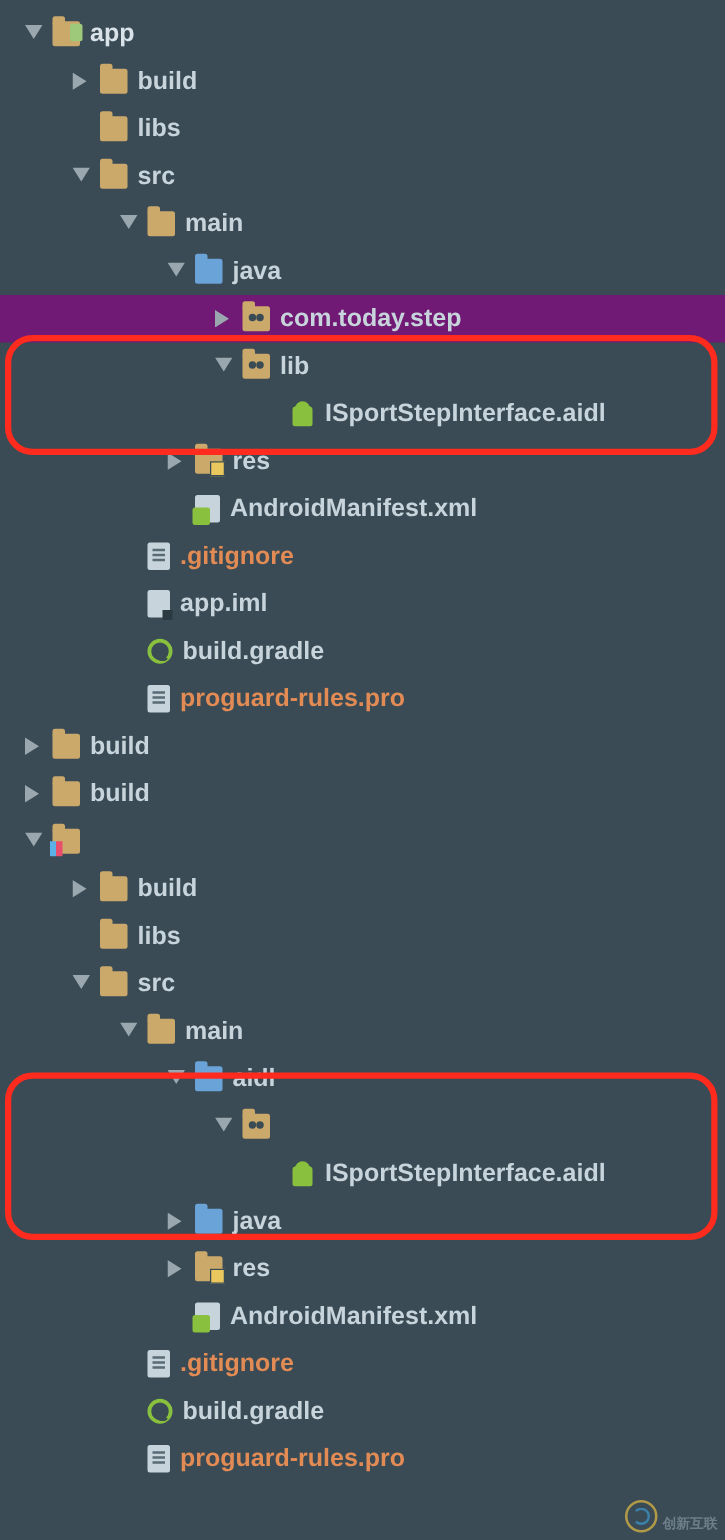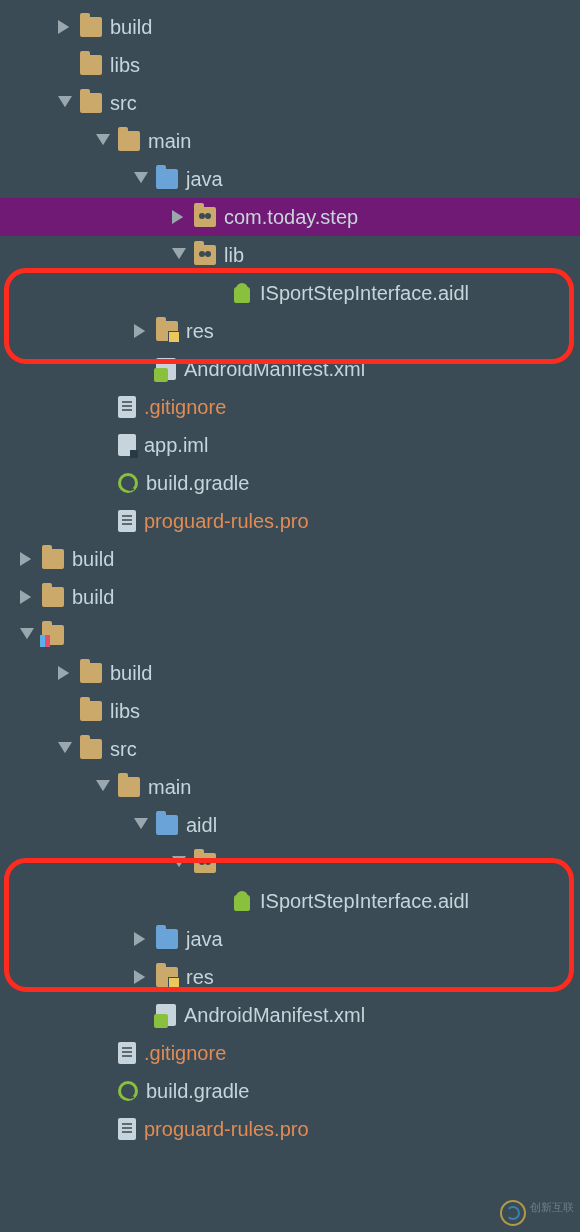--- a/index.html
+++ b/index.html
@@ -3,21 +3,21 @@
 <meta charset="utf-8">
 <style>
   html,body{margin:0;padding:0;background:#3a4b55;font-family:"Helvetica Neue",Arial,sans-serif;font-size:20px;color:#c8d4dc;width:580px;height:1232px;overflow:hidden;}
   .tree{padding-top:8px;}
   .row{display:flex;align-items:center;height:38px;white-space:nowrap;position:relative;}
   .row.selected{background:#701a75;}
   .arrow{width:18px;height:18px;margin-right:6px;display:inline-flex;align-items:center;justify-content:center;}
   .arrow svg{width:14px;height:14px;}
   .arrow path{fill:#9aa7af;}
   .spacer{display:inline-block;width:38px;flex:0 0 38px;}
-  .label{display:inline-block;}
+  .label{display:inline-block;font-weight:bold;}
   .bold{font-weight:700;color:#d9e2e8;}
   .orange{color:#e28b54;}
   .folder{width:22px;height:20px;margin-right:8px;position:relative;}
   .folder.tan{background:#cba96b;border-radius:2px;}
   .folder.tan:before{content:"";position:absolute;top:-4px;left:0;width:10px;height:6px;background:#cba96b;border-radius:2px 2px 0 0;}
   .folder.blue{background:#6aa3d8;border-radius:2px;}
   .folder.blue:before{content:"";position:absolute;top:-4px;left:0;width:10px;height:6px;background:#6aa3d8;border-radius:2px 2px 0 0;}
   .folder.pkg{background:#cba96b;border-radius:2px;}
   .folder.pkg:before{content:"";position:absolute;top:-4px;left:0;width:10px;height:6px;background:#cba96b;border-radius:2px 2px 0 0;}
   .folder.pkg:after{content:"";position:absolute;top:6px;left:5px;width:6px;height:6px;border-radius:50%;background:#3a4b55;box-shadow:6px 0 0 #3a4b55;}
@@ -36,29 +36,39 @@
   .gradle{width:20px;height:20px;margin-right:8px;border:3px solid #89c03e;border-radius:50%;box-sizing:border-box;position:relative;}
   .gradle:after{content:"";position:absolute;top:3px;left:3px;width:8px;height:8px;border:2px solid #3a4b55;border-right-color:transparent;border-radius:50%;}
   .manifest{width:20px;height:22px;margin-right:8px;background:#c8d4dc;border-radius:2px;position:relative;}
   .manifest:after{content:"";position:absolute;bottom:-2px;left:-2px;width:14px;height:14px;background:#89c03e;border-radius:2px;}
   .modicon{width:22px;height:20px;margin-right:8px;background:#cba96b;border-radius:2px;position:relative;}
   .modicon:before{content:"";position:absolute;top:-4px;left:0;width:10px;height:6px;background:#cba96b;border-radius:2px 2px 0 0;}
   .modicon:after{content:"";position:absolute;bottom:-2px;left:-2px;width:10px;height:12px;background:linear-gradient(90deg,#5bb0e8 50%,#e84d6b 50%);}
   .hl{position:absolute;border:5px solid #ff2b1e;border-radius:22px;pointer-events:none;z-index:5;}
   .hl1{left:4px;top:268px;width:560px;height:86px;}
   .hl2{left:4px;top:858px;width:560px;height:124px;}
-  .watermark{position:absolute;right:6px;bottom:6px;font-size:11px;color:#8fa0aa;opacity:.6;display:flex;align-items:flex-start;gap:4px;}
+  .watermark{position:absolute;right:6px;bottom:6px;font-size:11px;color:#8fa0aa;opacity:.6;display:flex;align-items:flex-end;gap:4px;font-weight:bold;}
   .watermark .logo{width:22px;height:22px;border-radius:50%;border:2px solid #ffcf3f;position:relative;}
   .watermark .logo:after{content:"";position:absolute;top:4px;left:4px;width:10px;height:10px;border:2px solid #3aa4e0;border-left-color:transparent;border-radius:50%;}
 </style>
 </head>
 <body>
 
 <div class="tree">
 
+  <div class="row">
+    <span class="spacer" style="width:18px;flex:0 0 18px"></span>
+    <span class="arrow">
+        <svg viewBox="0 0 10 10">
+          <path d="M0 0 L10 0 L5 8 Z"></path>
+        </svg>
+      </span>
+    <span class="appicon"></span>
+    <span class="label bold">app</span>
+  </div>
 
   <div class="row">
     <span class="spacer" style="width:56px;flex:0 0 56px"></span>
     <span class="arrow">
         <svg viewBox="0 0 10 10">
           <path d="M0 0 L8 5 L0 10 Z"></path>
         </svg>
       </span>
     <span class="folder tan"></span>
     <span class="label">build</span>

